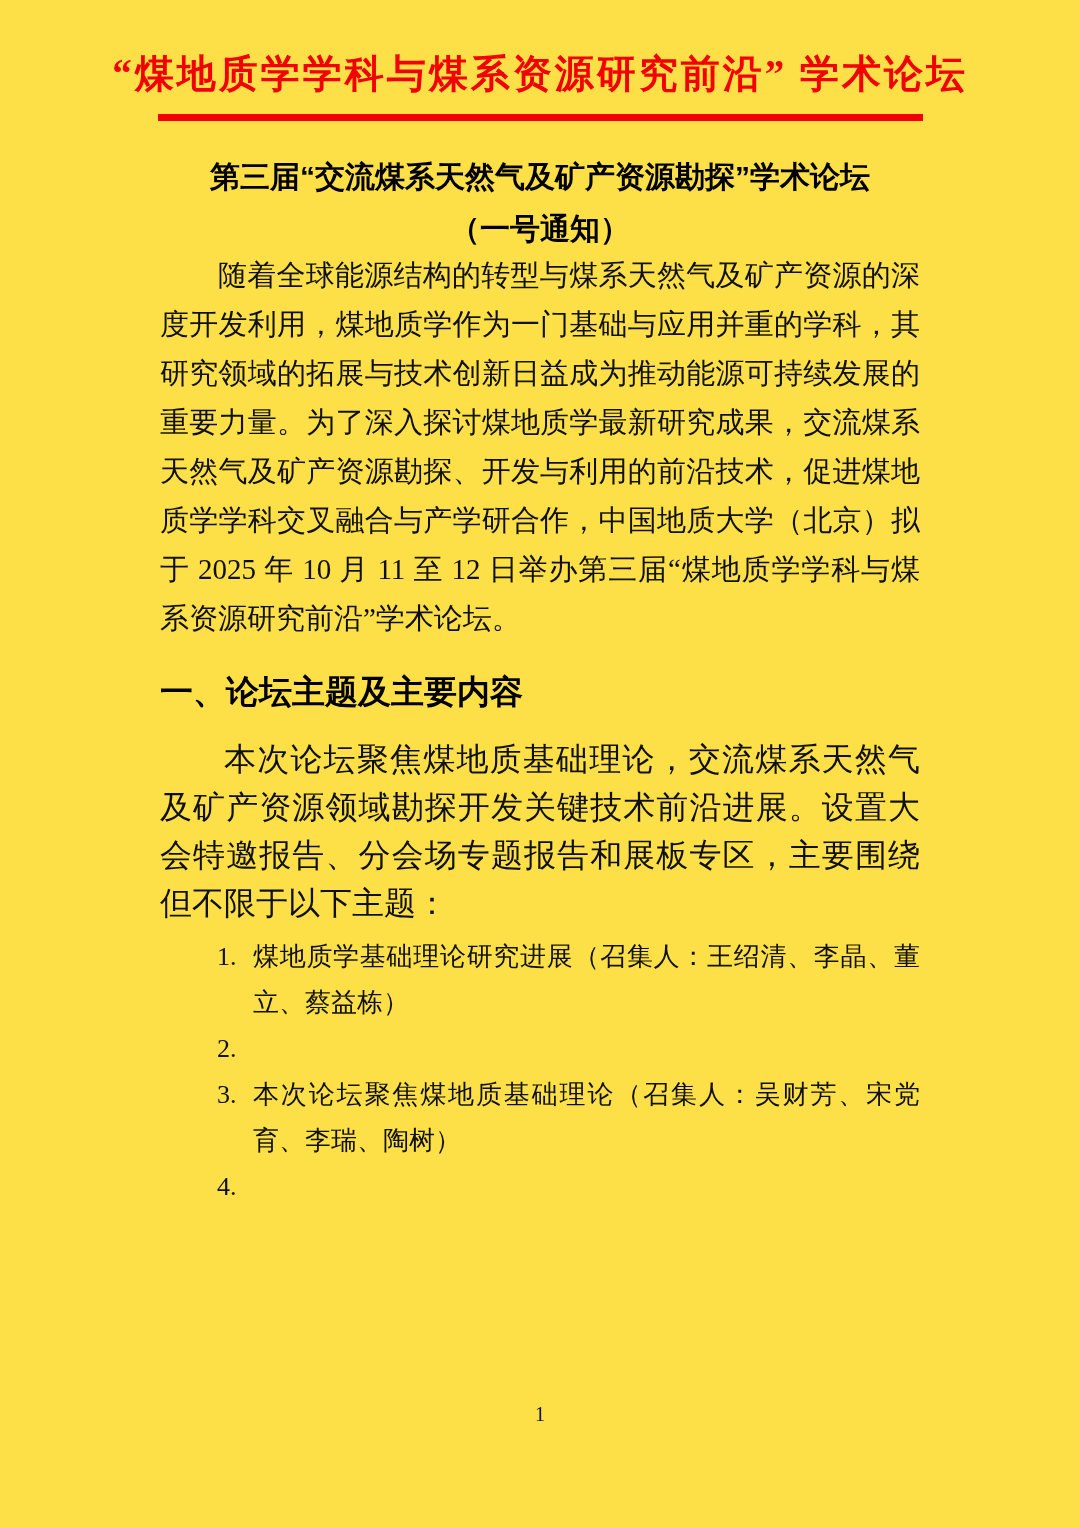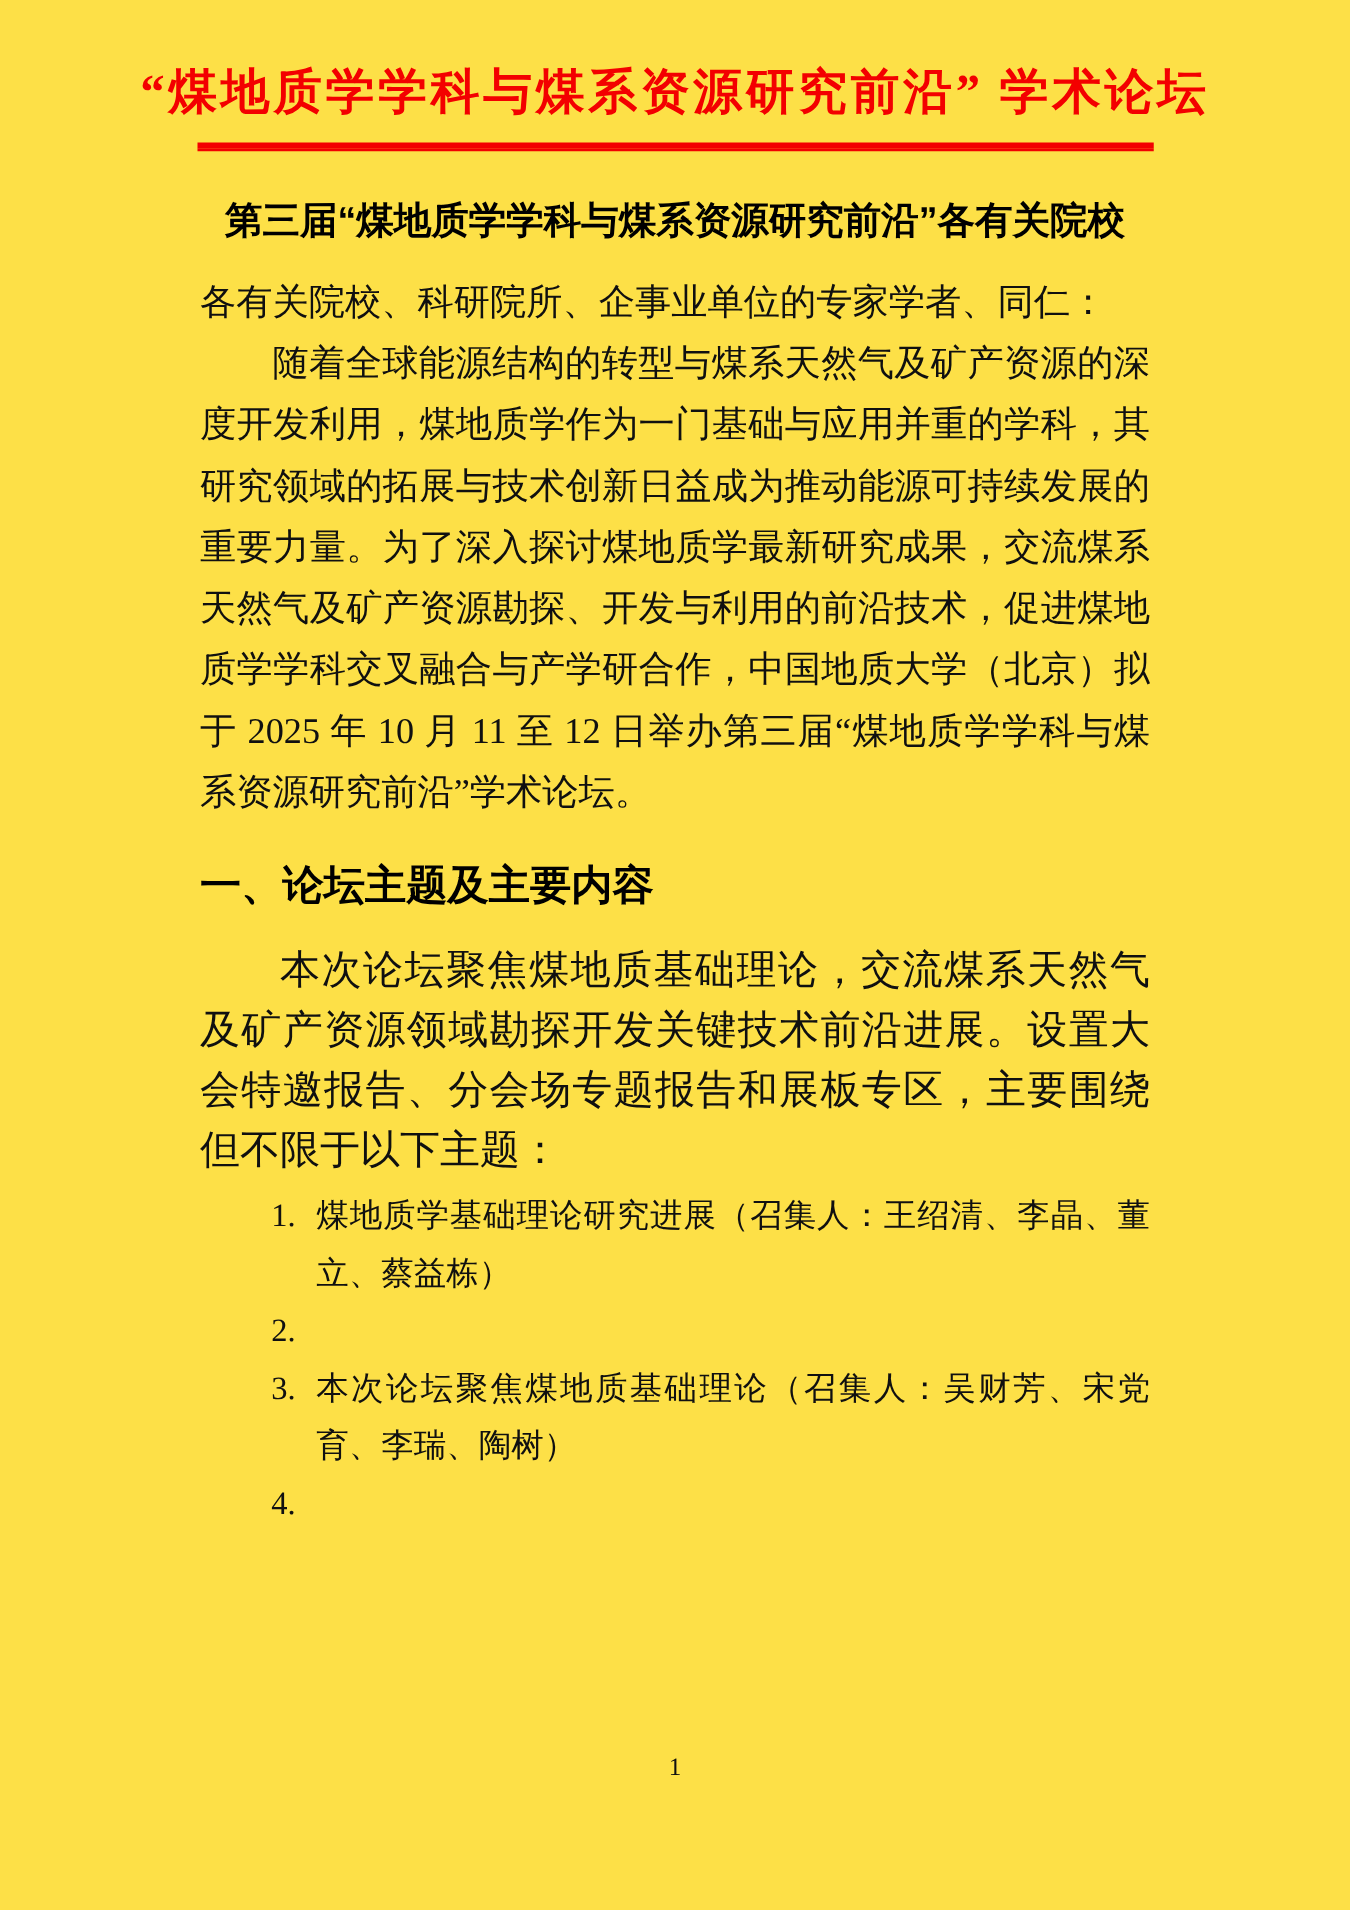--- a/index.html
+++ b/index.html
@@ -106,26 +106,26 @@
 <body>
 
 <div class="page">
 
   <div class="banner">“煤地质学学科与煤系资源研究前沿” 学术论坛</div>
 
   <div class="banner-rule"></div>
 
   <div class="content">
 
-    <h1 class="doc-title">第三届“煤地质学学科与煤系资源研究前沿”各有关院校</h1>
+    <h1 class="doc-title">第三届“交流煤系天然气及矿产资源勘探”学术论坛</h1>
 
+    <h2 class="doc-subtitle">（一号通知）</h2>
 
     <div class="bodytext">
 
-      <p class="salutation">各有关院校、科研院所、企事业单位的专家学者、同仁：</p>
 
       <p class="para">随着全球能源结构的转型与煤系天然气及矿产资源的深度开发利用，煤地质学作为一门基础与应用并重的学科，其研究领域的拓展与技术创新日益成为推动能源可持续发展的重要力量。为了深入探讨煤地质学最新研究成果，交流煤系天然气及矿产资源勘探、开发与利用的前沿技术，促进煤地质学学科交叉融合与产学研合作，中国地质大学（北京）拟于 2025 年 10 月 11 至 12 日举办第三届“煤地质学学科与煤系资源研究前沿”学术论坛。</p>
 
     </div>
 
     <h3 class="section-heading">一、论坛主题及主要内容</h3>
 
     <p class="section-intro">本次论坛聚焦煤地质基础理论，交流煤系天然气及矿产资源领域勘探开发关键技术前沿进展。设置大会特邀报告、分会场专题报告和展板专区，主要围绕但不限于以下主题：</p>
 
     <ol class="topics">

